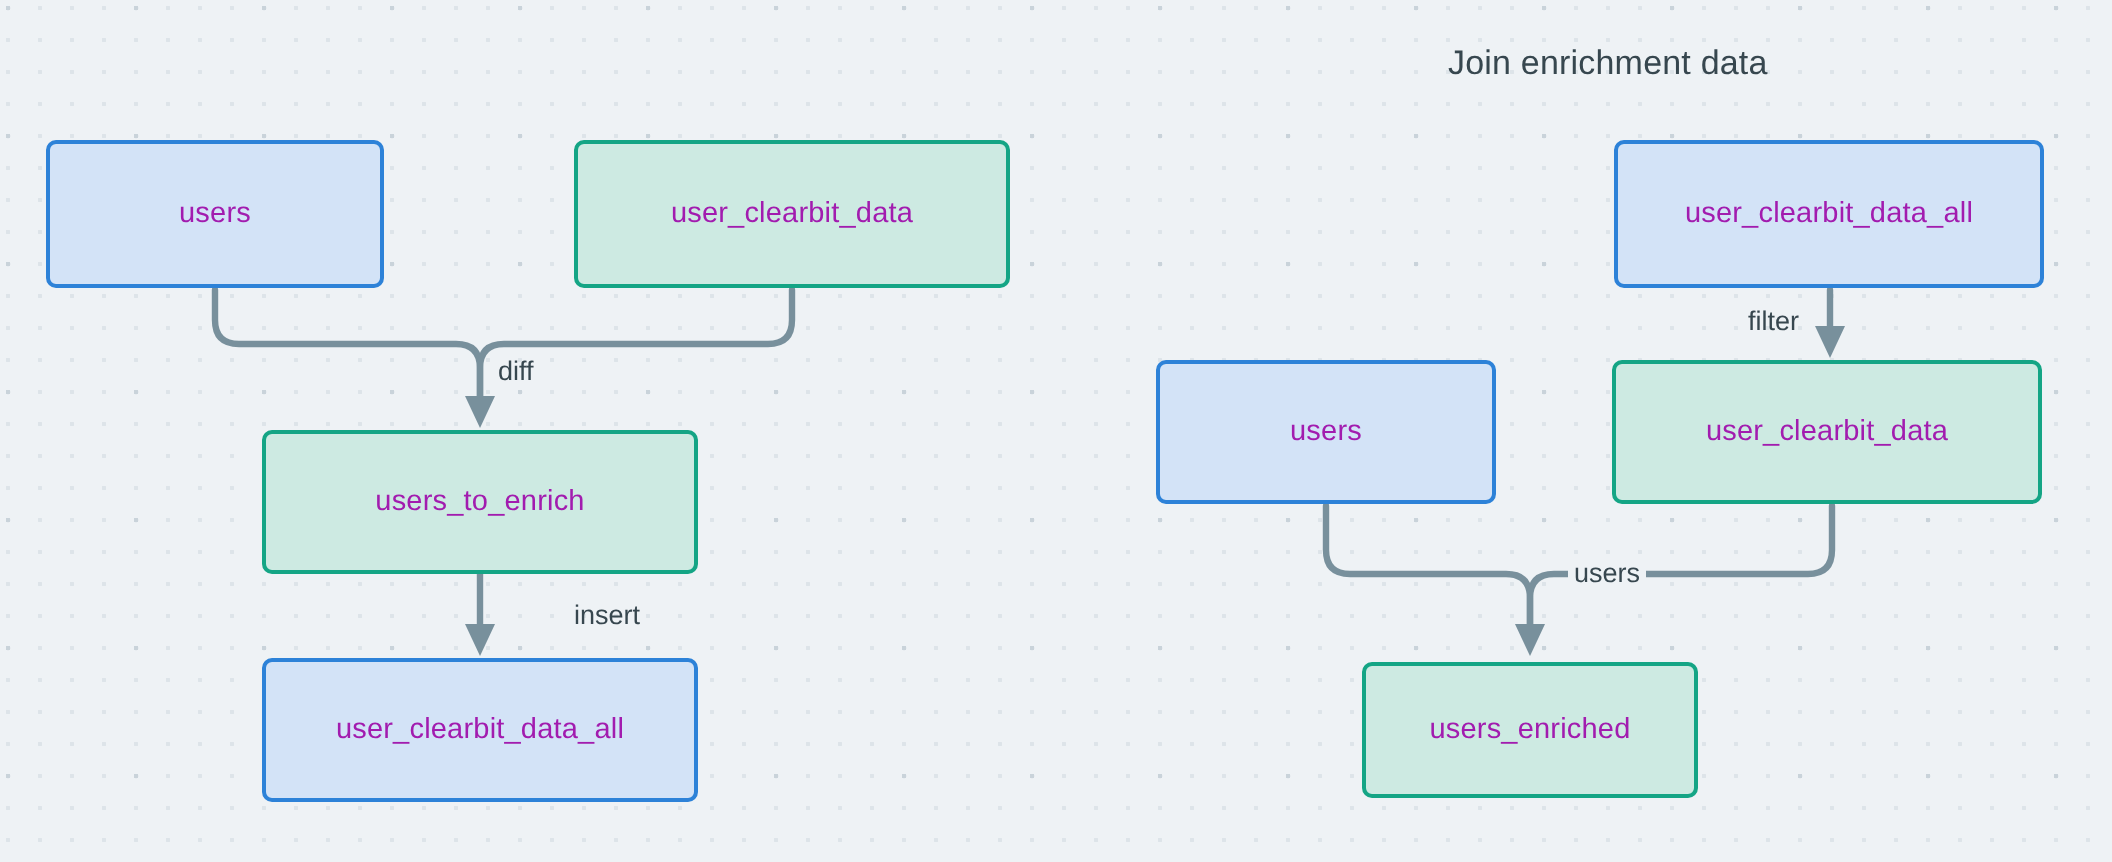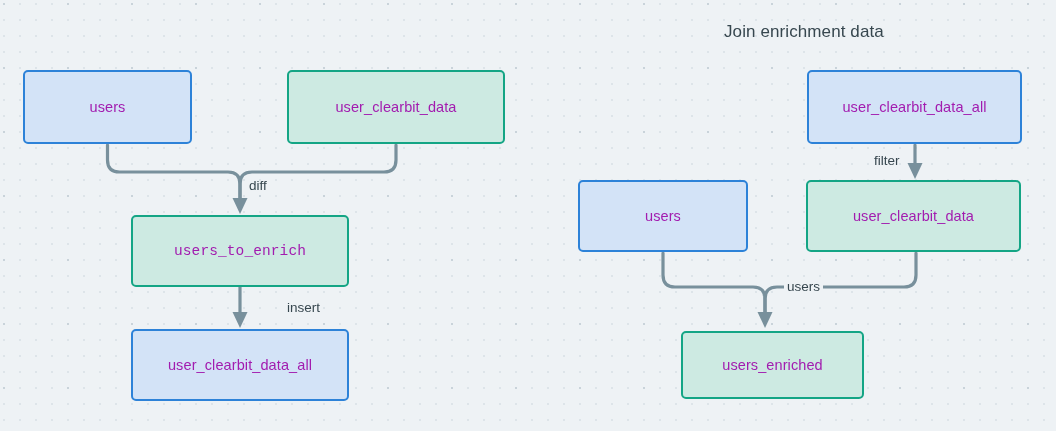--- a/index.html
+++ b/index.html
@@ -133,33 +133,33 @@
     </g>
   </svg>
 
 
   <div class="node blue" style="left:23px; top:70px; width:169px; height:74px;">users</div>
 
   <div class="node green" style="left:287px; top:70px; width:218px; height:74px;">user_clearbit_data</div>
 
   <div class="edge-label" style="left:249px; top:178px;">diff</div>
 
-  <div class="node green" style="left:131px; top:215px; width:218px; height:72px;font-family:Liberation Mono, monospace;">users_to_enrich</div>
+  <div class="node green" style="left:131px; top:215px; width:218px; height:72px;">users_to_enrich</div>
 
   <div class="edge-label" style="left:251px; top:300px;padding-left:36px;">insert</div>
 
   <div class="node blue" style="left:131px; top:329px; width:218px; height:72px;">user_clearbit_data_all</div>
 
   <div class="panel-title" style="left:688px; top:22px;margin-left:36px;">Join enrichment data</div>
 
   <div class="node blue" style="left:807px; top:70px; width:215px; height:74px;">user_clearbit_data_all</div>
 
   <div class="edge-label" style="left:874px; top:153px;">filter</div>
 
   <div class="node blue" style="left:578px; top:180px; width:170px; height:72px;">users</div>
 
   <div class="node green" style="left:806px; top:180px; width:215px; height:72px;">user_clearbit_data</div>
 
   <div class="edge-label on-wire" style="left:784px; top:279px;">users</div>
 
-  <div class="node green" style="left:681px; top:331px; width:183px; height:68px;">users_enriched</div>
+  <div class="node green" style="left:681px; top:331px; width:168px; height:68px;">users_enriched</div>
 
 </div>
 
 </body></html>

